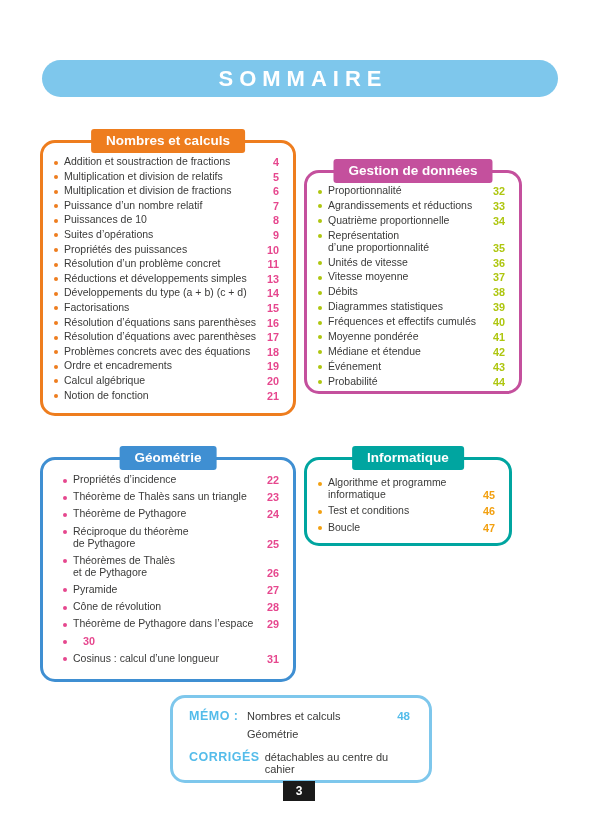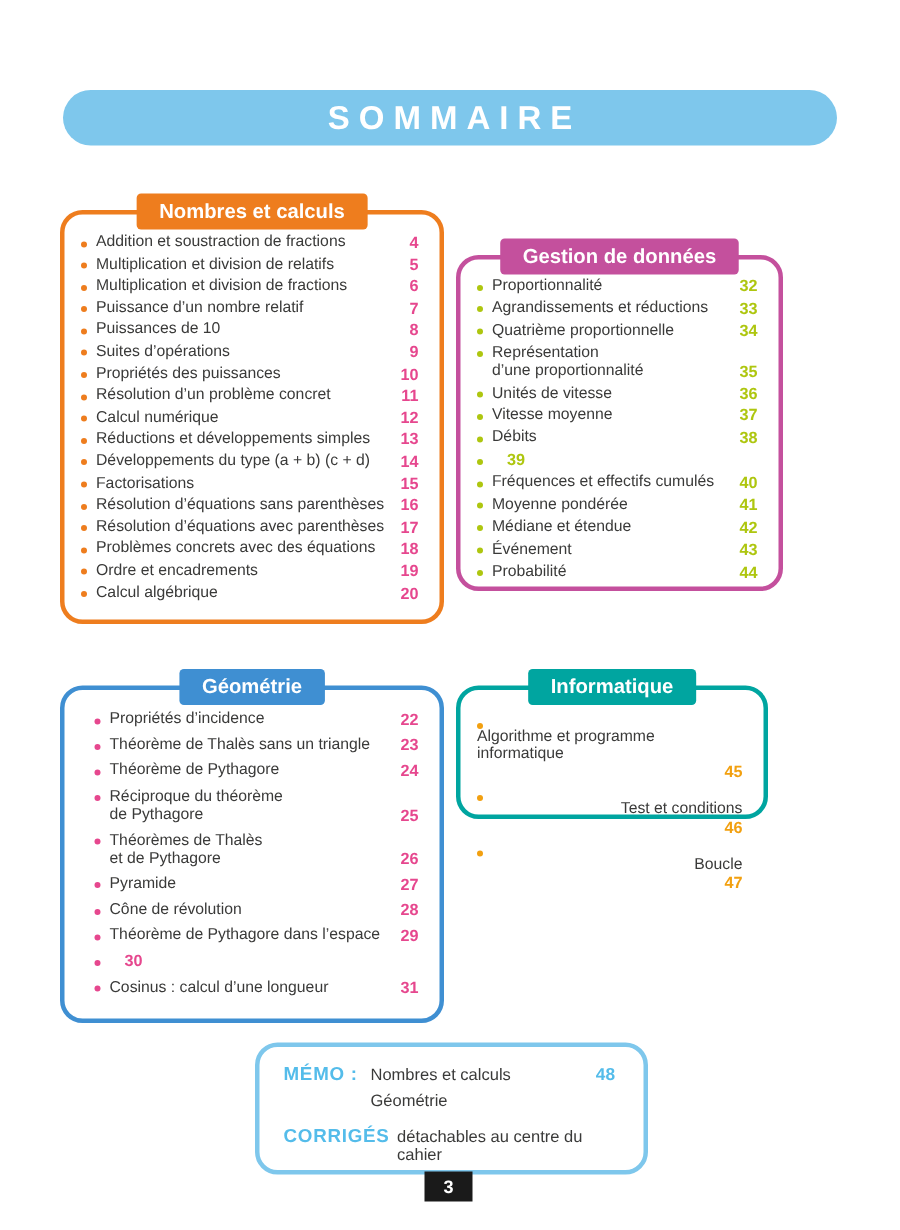--- a/index.html
+++ b/index.html
@@ -42,21 +42,21 @@
   #box-nombres{left:40px;top:140px;width:256px;height:276px;}
   #box-nombres .toc-list{padding-top:13px;}
   #box-nombres .toc-item{margin-bottom:2.6px;}
   #box-gestion{left:304px;top:170px;width:218px;height:224px;}
   #box-gestion .toc-item{margin-bottom:2.9px;}
   #box-geometrie{left:40px;top:457px;width:256px;height:225px;}
   #box-geometrie .toc-list{padding-top:14px;padding-left:20px;}
   #box-geometrie .toc-item{margin-bottom:5.2px;}
   #box-informatique{left:304px;top:457px;width:208px;height:89px;}
   #box-informatique .toc-list{padding-top:17px;}
-  #box-informatique .toc-item{margin-bottom:4.5px;flex-direction:column;}
+  #box-informatique .toc-item{margin-bottom:4.5px;}
   
   #memo{
     position:absolute;left:170px;top:695px;width:262px;height:88px;
     border:3px solid var(--banner-blue);border-radius:15px;
     padding:11px 15px 0 16px;
   }
   .memo-row1{display:flex;align-items:baseline;}
   .memo-label{color:var(--memo-blue);font-weight:bold;font-size:12.5px;letter-spacing:0.5px;width:58px;flex:none;}
   .memo-text{font-size:11px;color:var(--ink);flex:1;}
   .memo-num{color:var(--memo-blue);font-weight:bold;font-size:11.5px;padding-right:4px;}
@@ -116,25 +116,20 @@
           <span class="lbl">Propriétés des puissances</span>
           <span class="num">10</span>
         </li>
         <li class="toc-item">
           <span class="bullet"></span>
           <span class="lbl">Résolution d’un problème concret</span>
           <span class="num">11</span>
         </li>
         <li class="toc-item">
           <span class="bullet"></span>
-          <span class="lbl">Calcul numérique</span>
-          <span class="num">12</span>
-        </li>
-        <li class="toc-item">
-          <span class="bullet"></span>
           <span class="lbl">Réductions et développements simples</span>
           <span class="num">13</span>
         </li>
         <li class="toc-item">
           <span class="bullet"></span>
           <span class="lbl">Développements du type (a + b) (c + d)</span>
           <span class="num">14</span>
         </li>
         <li class="toc-item">
           <span class="bullet"></span>
@@ -158,20 +153,25 @@
         </li>
         <li class="toc-item">
           <span class="bullet"></span>
           <span class="lbl">Ordre et encadrements</span>
           <span class="num">19</span>
         </li>
         <li class="toc-item">
           <span class="bullet"></span>
           <span class="lbl">Calcul algébrique</span>
           <span class="num">20</span>
+        </li>
+        <li class="toc-item">
+          <span class="bullet"></span>
+          <span class="lbl">Notion de fonction</span>
+          <span class="num">21</span>
         </li>
       </ul>
   </section>
 
   <section class="toc-box" id="box-gestion" style="--accent: #C4509D; --bullet: #AEC60F; --num: #AEC60F;">
     <div class="tab">Gestion de données</div>
     <ul class="toc-list">
         <li class="toc-item">
           <span class="bullet"></span>
           <span class="lbl">Proportionnalité</span>
@@ -203,20 +203,21 @@
           <span class="lbl">Vitesse moyenne</span>
           <span class="num">37</span>
         </li>
         <li class="toc-item">
           <span class="bullet"></span>
           <span class="lbl">Débits</span>
           <span class="num">38</span>
         </li>
         <li class="toc-item">
           <span class="bullet"></span>
+          <span class="lbl">Diagrammes statistiques</span>
           <span class="num">39</span>
         </li>
         <li class="toc-item">
           <span class="bullet"></span>
           <span class="lbl">Fréquences et effectifs cumulés</span>
           <span class="num">40</span>
         </li>
         <li class="toc-item">
           <span class="bullet"></span>
           <span class="lbl">Moyenne pondérée</span>

